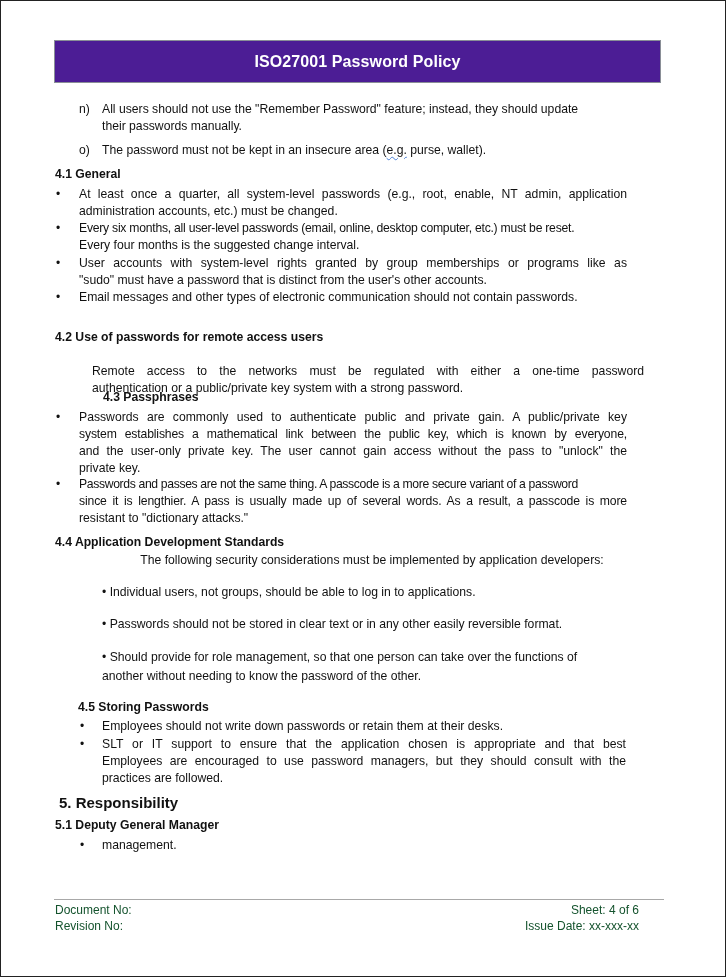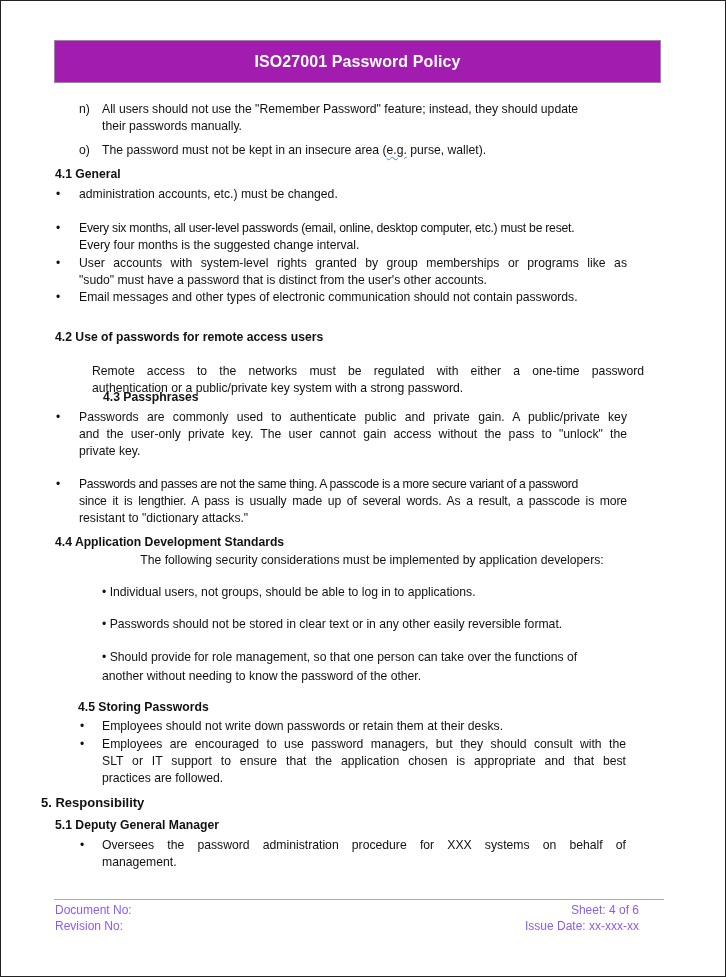--- a/index.html
+++ b/index.html
@@ -6,42 +6,42 @@
     body {
       width: 726px; height: 977px; position: relative; overflow: hidden;
       font-family: "Liberation Sans", sans-serif; color: #111;
     }
     .page-frame {
       position: absolute; left: 0; top: 0; width: 724px; height: 975px;
       border: 1px solid #222; background: #fff;
     }
     .banner {
       position: absolute; left: 54px; top: 40px; width: 605px; height: 41px;
-      background: #a21caf; border: 1px solid #8a8f97;
+      background: #4c1d95; border: 1px solid #8a8f97;
       display: flex; align-items: center; justify-content: center;
     }
     .banner-title {
       color: #ffffff; font-weight: bold; font-size: 16px; letter-spacing: 0.1px;
     }
     .content { position: absolute; left: 0; top: 0; width: 726px; }
     .txt { font-size: 12.2px; line-height: 17px; }
     .abs { position: absolute; }
     .just { text-align: justify; text-align-last: left; }
 
     .ol-marker { position: absolute; left: 79px; font-size: 12.2px; }
     .h2 { position: absolute; left: 55px; font-weight: bold; font-size: 12.2px; }
     .bullet { position: absolute; left: 56px; font-size: 12px; }
     .item-wide { position: absolute; left: 79px; width: 548px; }
 
     .wavy { text-decoration: underline wavy #4a7fd4; text-decoration-thickness: 1px; text-underline-offset: 2px; }
 
-    .h1 { position: absolute; left: 41px; font-weight: bold; font-size: 13px; }
+    .h1 { position: absolute; left: 59px; font-weight: bold; font-size: 15px; }
 
     .footer-line { position: absolute; left: 54px; top: 899px; width: 610px; height: 1px; background: #a8a8a8; }
-    .footer-text { position: absolute; font-size: 12px; color: #8b5cf6; }
+    .footer-text { position: absolute; font-size: 12px; color: #14532d; }
   </style>
 </head>
 <body>
 
 <div class="page-frame"></div>
 
 <div class="banner">
   <span class="banner-title">ISO27001 Password Policy</span>
 </div>
 
@@ -55,20 +55,21 @@
 
   <span class="ol-marker abs" style="top:142px;">o)</span>
   <div class="abs" style="left:102px; top:142px; width:530px;">
     <span>The password must not be kept in an insecure area (</span><span class="wavy">e.g.</span><span> purse, wallet).</span>
   </div>
 
   <div class="h2" style="top:166px;">4.1 General</div>
 
   <span class="bullet" style="top:186px;">•</span>
   <div class="item-wide just" style="top:186px;">
+    <div style="text-align-last: justify;">At least once a quarter, all system-level passwords (e.g., root, enable, NT admin, application</div>
     <div>administration accounts, etc.) must be changed.</div>
   </div>
 
   <span class="bullet" style="top:220px;">•</span>
   <div class="item-wide" style="top:220px; letter-spacing:-0.25px;">
     <div>Every six months, all user-level passwords (email, online, desktop computer, etc.) must be reset.</div>
     <div style="letter-spacing:0;">Every four months is the suggested change interval.</div>
   </div>
 
   <span class="bullet" style="top:255px;">•</span>
@@ -86,20 +87,21 @@
   <div class="abs" style="left:92px; top:348px; width:552px;margin-top:15px;">
     <div style="text-align:justify; text-align-last:justify;">Remote access to the networks must be regulated with either a one-time password</div>
     <div>authentication or a public/private key system with a strong password.</div>
   </div>
 
   <div class="h2" style="top:389px;margin-left:48px;">4.3 Passphrases</div>
 
   <span class="bullet" style="top:409px;">•</span>
   <div class="item-wide" style="top:409px;">
     <div style="text-align:justify; text-align-last:justify;">Passwords are commonly used to authenticate public and private gain. A public/private key</div>
+    <div style="text-align:justify; text-align-last:justify; letter-spacing:-0.15px;">system establishes a mathematical link between the public key, which is known by everyone,</div>
     <div style="text-align:justify; text-align-last:justify;">and the user-only private key. The user cannot gain access without the pass to "unlock" the</div>
     <div>private key.</div>
   </div>
 
   <span class="bullet" style="top:476px;">•</span>
   <div class="item-wide" style="top:476px;">
     <div style="letter-spacing:-0.35px;">Passwords and passes are not the same thing. A passcode is a more secure variant of a password</div>
     <div style="text-align:justify; text-align-last:justify; letter-spacing:-0.15px;">since it is lengthier. A pass is usually made up of several words. As a result, a passcode is more</div>
     <div>resistant to "dictionary attacks."</div>
   </div>
@@ -120,31 +122,30 @@
 
   <div class="h2" style="left:78px; top:699px;">4.5 Storing Passwords</div>
 
   <span class="bullet" style="left:80px; top:718px;">•</span>
   <div class="abs" style="left:102px; top:718px; width:524px;">
     <div>Employees should not write down passwords or retain them at their desks.</div>
   </div>
 
   <span class="bullet" style="left:80px; top:736px;">•</span>
   <div class="abs" style="left:102px; top:736px; width:524px;">
+    <div style="text-align:justify; text-align-last:justify;">SLT or IT support to ensure that the application chosen is appropriate and that best</div>
     <div style="text-align:justify; text-align-last:justify;">Employees are encouraged to use password managers, but they should consult with the</div>
-    <div style="text-align:justify; text-align-last:justify;">SLT or IT support to ensure that the application chosen is appropriate and that best</div>
     <div>practices are followed.</div>
   </div>
 
   <div class="h1" style="top:794px;">5.  Responsibility</div>
 
   <div class="h2" style="top:817px;">5.1 Deputy General Manager</div>
   <span class="bullet" style="left:80px; top:837px;">•</span>
   <div class="abs" style="left:102px; top:837px; width:524px;">
-    <div style="text-align:justify; text-align-last:justify;">Oversees the password administration procedure for XXX systems on behalf of</div>
     <div>management.</div>
   </div>
 </div>
 
 <div class="footer-line"></div>
 <div class="footer-text" style="left:55px; top:903px;">Document No:</div>
 <div class="footer-text" style="left:55px; top:919px;">Revision No:</div>
 <div class="footer-text" style="right:87px; top:903px; text-align:center;margin-left:44px;">Sheet: 4 of 6</div>
 <div class="footer-text" style="right:87px; top:919px; text-align:right;">Issue Date: xx-xxx-xx</div>
 

